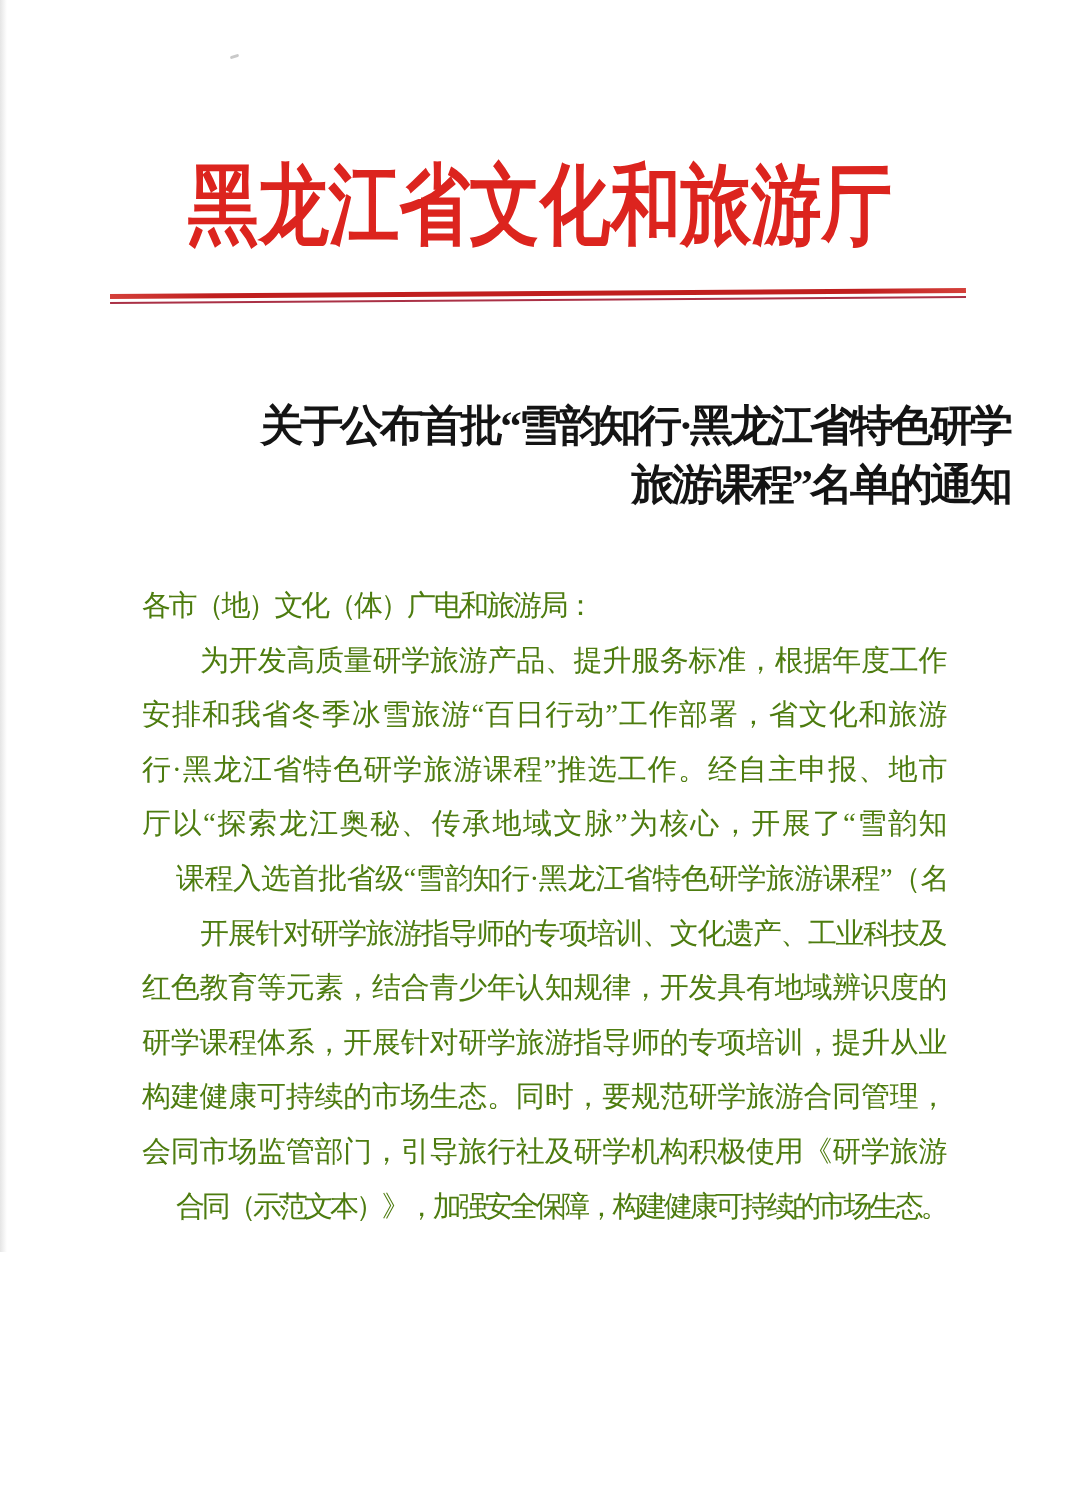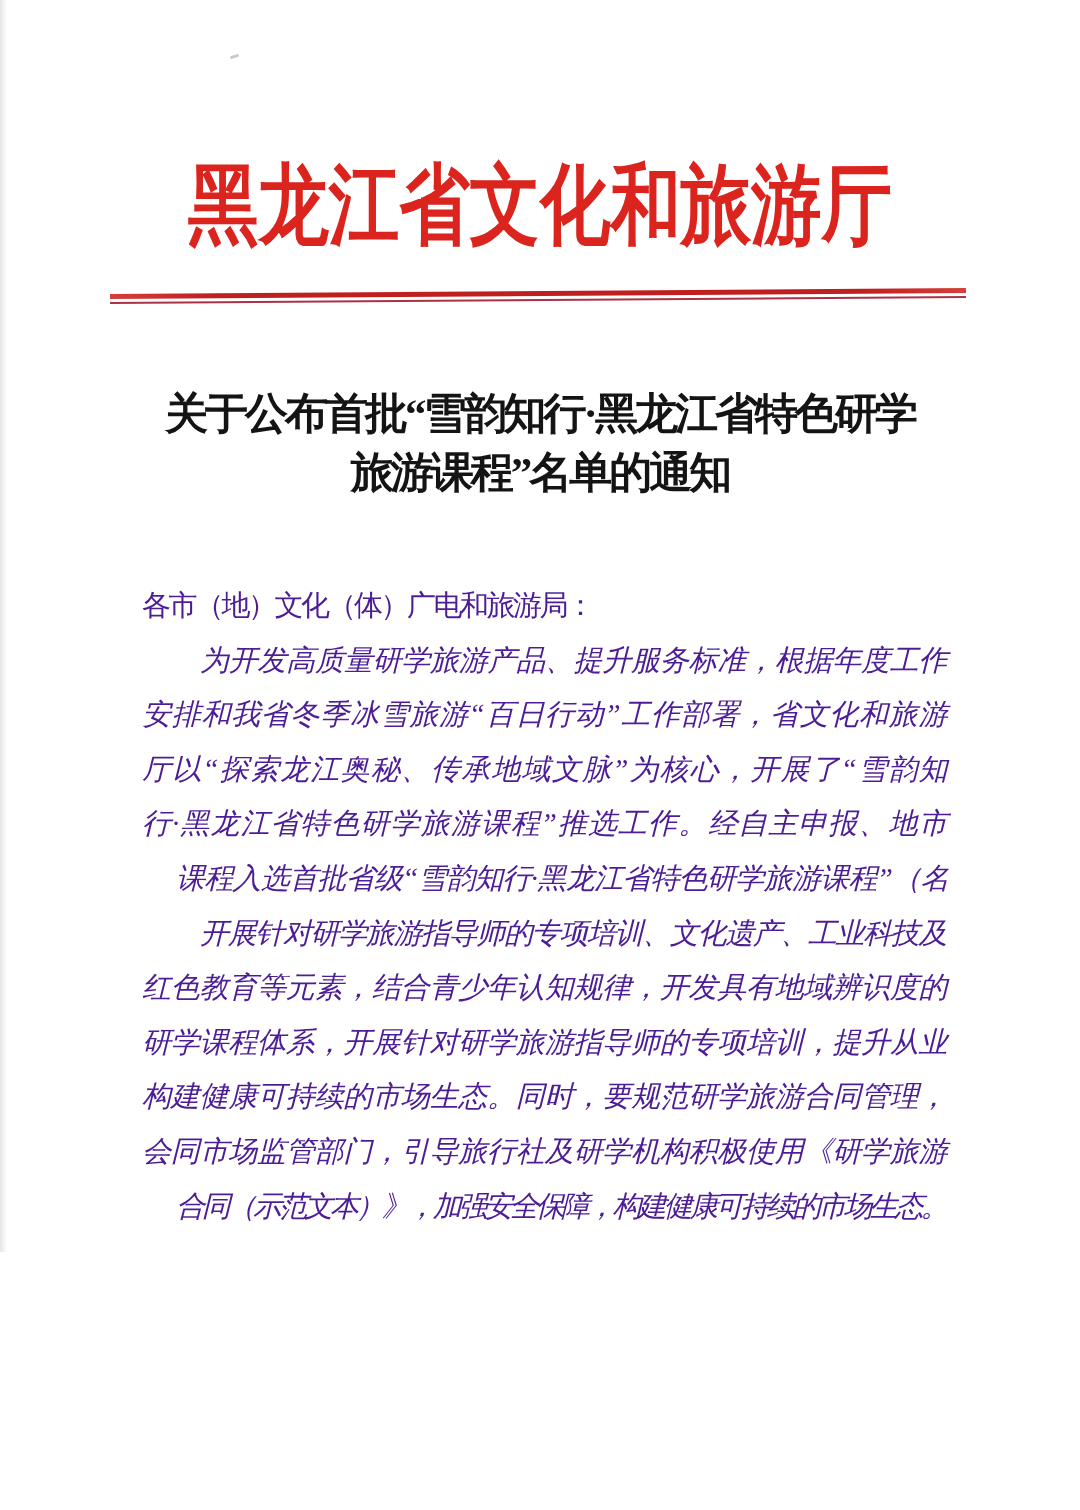--- a/index.html
+++ b/index.html
@@ -21,31 +21,31 @@
     transform:scaleX(0.8);letter-spacing:0;white-space:nowrap;
   }
   .rule{position:absolute;}
   .rule .bar-thick{height:5px;background:linear-gradient(90deg,#d4403a,#c01f1f 12%,#c01f1f 88%,#d4403a);}
   .rule .bar-thin{height:2px;background:#aa3146;}
   .rule-top{top:291px;left:110px;width:856px;transform:rotate(-0.4deg);}
   .rule-top .bar-gap{height:3px;}
   .rule-bottom{top:1379px;left:113px;width:862px;transform:rotate(-0.33deg);}
   .rule-bottom .bar-gap{height:4px;}
   .doc-title{
-    position:absolute;top:384px;left:70px;width:940px;margin:0;
-    text-align:center;font-size:43px;line-height:59px;font-weight:bold;
+    position:absolute;top:396px;left:70px;width:940px;margin:0;
+    text-align:right;font-size:43px;line-height:59px;font-weight:bold;
     color:#141414;letter-spacing:-3px;
   }
   .t-line{display:block;}
   .body-block{
     position:absolute;top:578px;left:142px;width:803px;
-    font-size:29px;color:#4c1d95;letter-spacing:-2.5px;
+    font-size:29px;color:#4d7c0f;letter-spacing:-2.5px;
   }
   .line{line-height:54.6px;height:54.6px;overflow:visible;text-align:left;}
-  .line.just{text-align:justify;text-align-last:justify;text-justify:inter-character;font-style:italic;}
+  .line.just{text-align:justify;text-align-last:justify;text-justify:inter-character;}
   .line.indent{text-indent:58px;}
   .line.tight{letter-spacing:-4.5px;margin-left:34px;}
 </style>
 </head>
 <body>
 
 <div class="page">
 
   <div class="scan-edge-left"></div>
   <div class="speck"></div>
@@ -60,22 +60,22 @@
 
   <h1 class="doc-title">
     <span class="t-line">关于公布首批“雪韵知行·黑龙江省特色研学</span>
     <span class="t-line">旅游课程”名单的通知</span>
   </h1>
 
   <div class="body-block">
     <div class="line">各市（地）文化（体）广电和旅游局：</div>
     <div class="line just indent">为开发高质量研学旅游产品、提升服务标准，根据年度工作</div>
     <div class="line just">安排和我省冬季冰雪旅游“百日行动”工作部署，省文化和旅游</div>
+    <div class="line just">行·黑龙江省特色研学旅游课程”推选工作。经自主申报、地市</div>
     <div class="line just">厅以“探索龙江奥秘、传承地域文脉”为核心，开展了“雪韵知</div>
-    <div class="line just">行·黑龙江省特色研学旅游课程”推选工作。经自主申报、地市</div>
     <div class="line just tight">课程入选首批省级“雪韵知行·黑龙江省特色研学旅游课程”（名</div>
     <div class="line just indent">开展针对研学旅游指导师的专项培训、文化遗产、工业科技及</div>
     <div class="line just">红色教育等元素，结合青少年认知规律，开发具有地域辨识度的</div>
     <div class="line just">研学课程体系，开展针对研学旅游指导师的专项培训，提升从业</div>
     <div class="line just">构建健康可持续的市场生态。同时，要规范研学旅游合同管理，</div>
     <div class="line just">会同市场监管部门，引导旅行社及研学机构积极使用《研学旅游</div>
     <div class="line just tight">合同（示范文本）》，加强安全保障，构建健康可持续的市场生态。</div>
   </div>
 
   <div class="rule rule-bottom">

